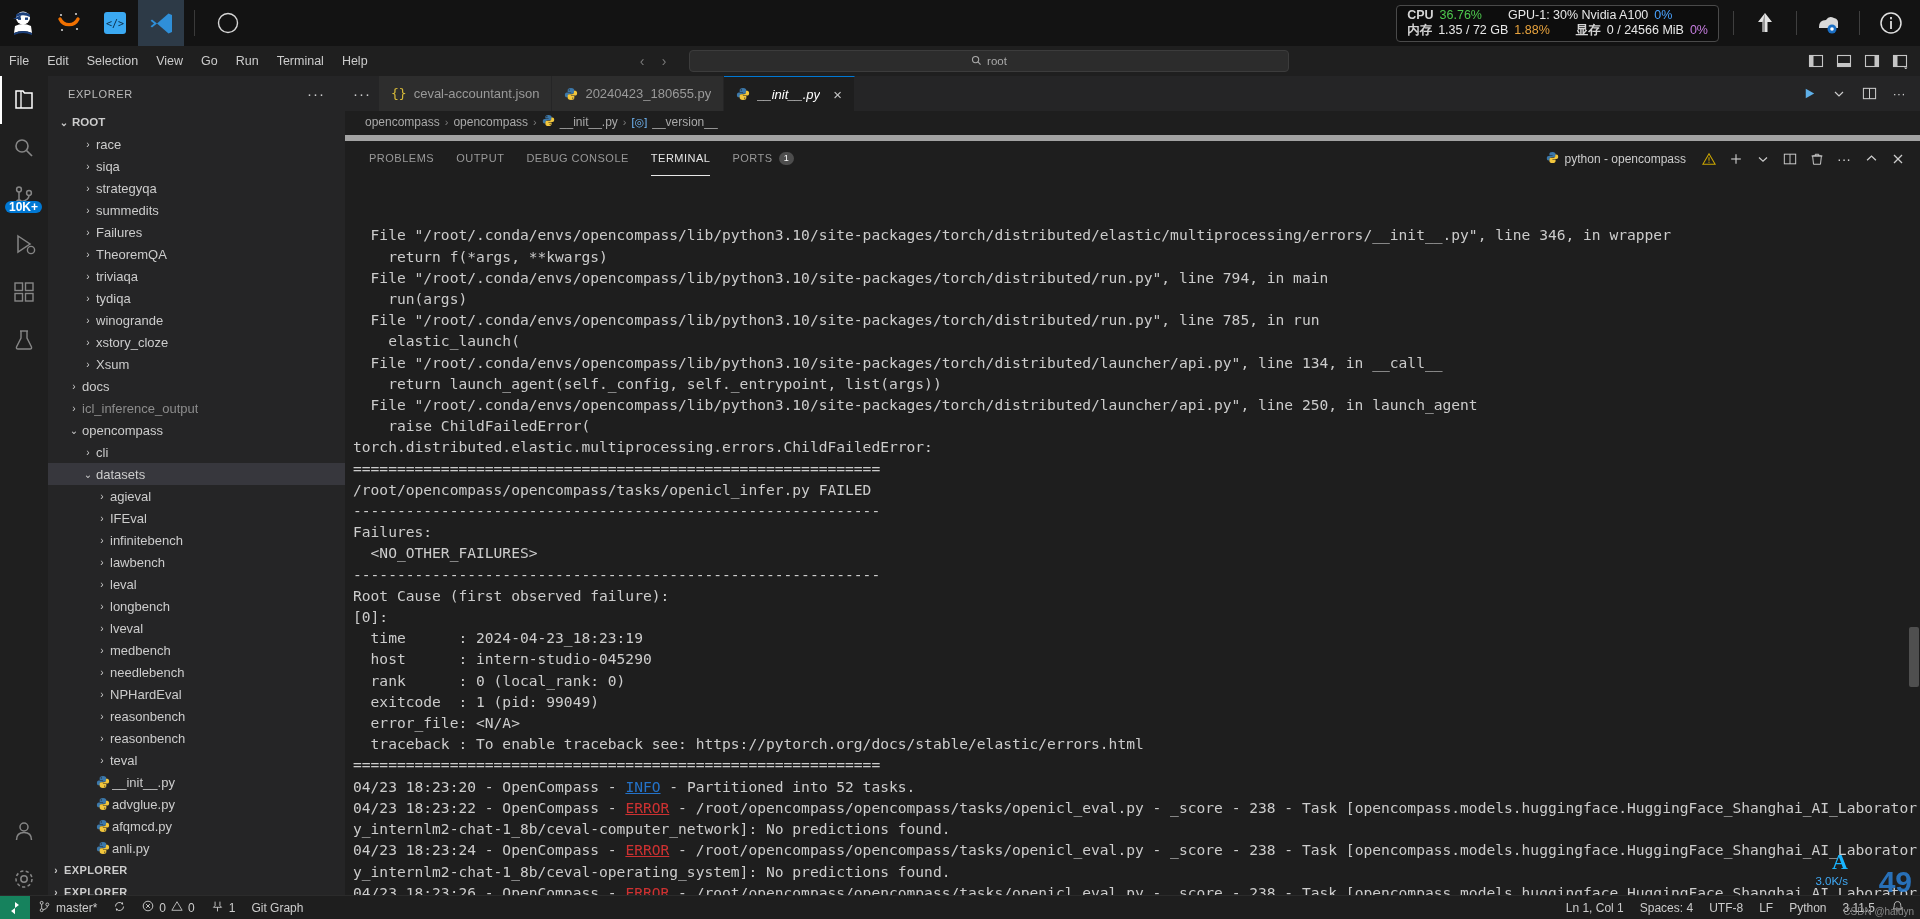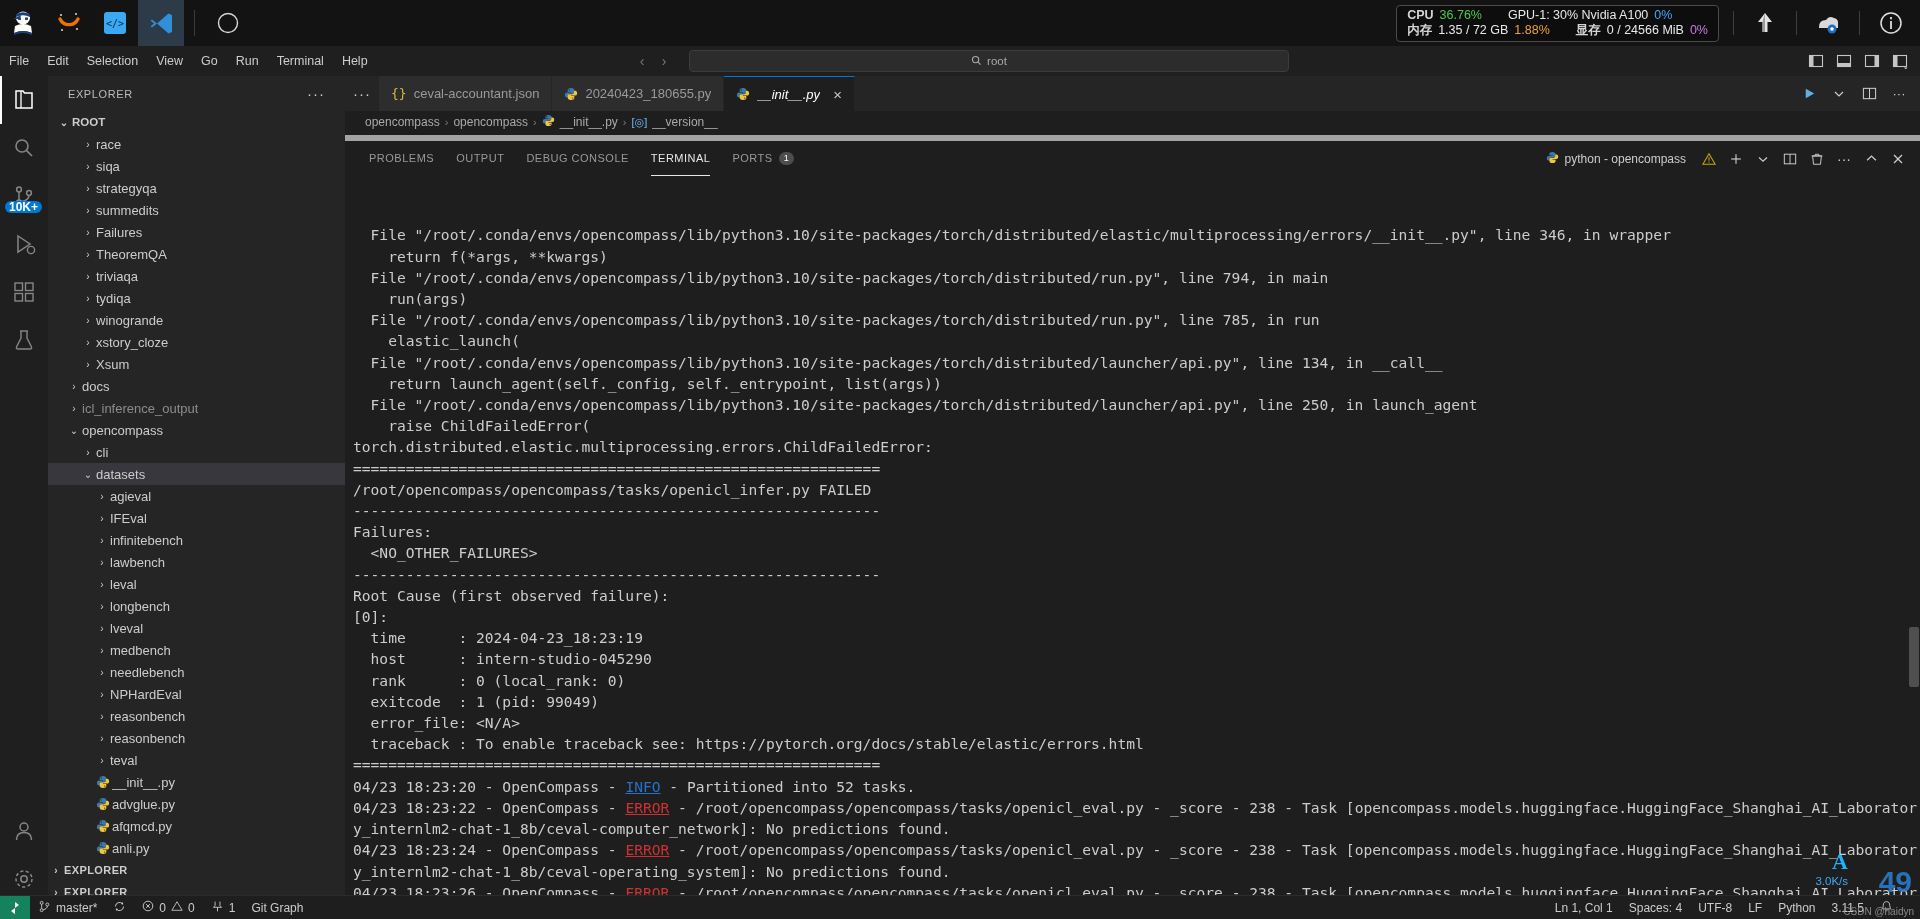--- a/index.html
+++ b/index.html
@@ -149,21 +149,21 @@
   #term-thumb { position:absolute; right:1px; top:62%; width:10px; height:60px;
     background:#4f4f4f; border-radius:2px; }
 
   
   #statusbar { position:absolute; left:0; bottom:0; width:1920px; height:24px;
     background:#1e1e1e; border-top:1px solid #2b2b2b; display:flex;
     align-items:center; font-size:12px; color:#cccccc; }
   .sb-item { display:flex; align-items:center; gap:5px; padding:0 8px;
     height:24px; cursor:pointer; white-space:nowrap; }
   #sb-right { margin-left:auto; display:flex; align-items:center;
-    padding-right:19px; }
+    padding-right:8px; }
   #remote { background:#16825d; color:#ffffff; height:24px; display:flex;
     align-items:center; padding:0 8px; cursor:pointer; }
 
   
   #ime-overlay { position:absolute; right:72px; bottom:32px; text-align:right;
     pointer-events:none; }
   #ime-a { color:#19b5fe; font-weight:bold; font-size:22px;
     font-family:"Liberation Serif", serif; }
   #netspeed { color:#3fa9f5; font-size:11.5px; }
   #bignum { position:absolute; right:8px; bottom:20px; color:#2a7fd4;

